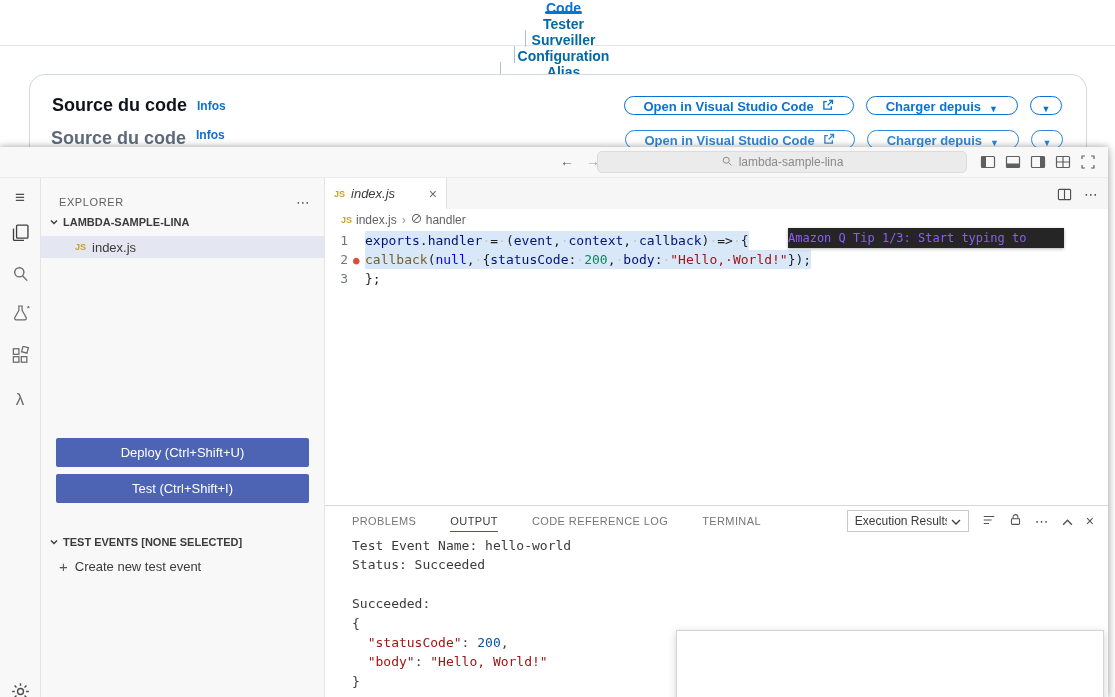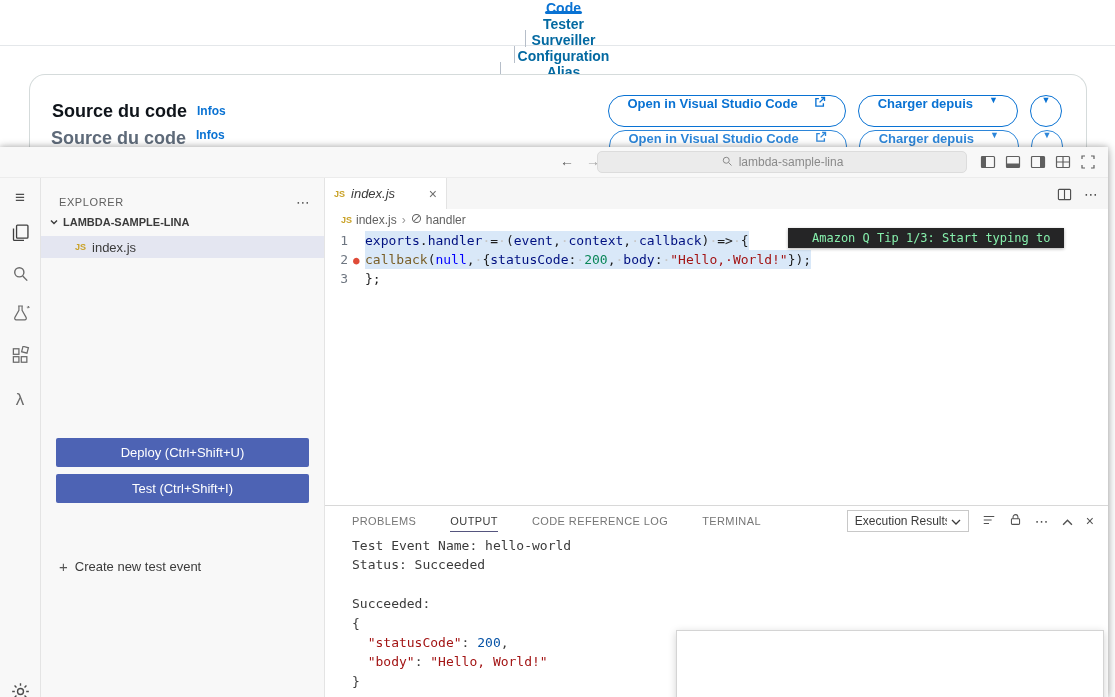--- a/index.html
+++ b/index.html
@@ -12,21 +12,21 @@
   .aws-tab { position:relative; height:100%; display:flex; align-items:center; padding:0 18px; font-size:14px; font-weight:700; color:#0369a1; cursor:pointer; }
   .aws-tab + .aws-tab::before { content:""; position:absolute; left:0; top:14px; height:17px; width:1px; background:#b6bec9; }
   .aws-tab.active { color:#0972d3; }
   .aws-tab.active::after { content:""; position:absolute; left:17px; right:17px; bottom:2px; height:3px; background:#0972d3; border-radius:2px; }
 
   .aws-card { position:absolute; left:29px; right:28px; top:74px; height:96px; background:#fff; border:1px solid #d5dbdb; border-bottom:none; border-radius:16px 16px 0 0; }
   .card-head { display:flex; align-items:center; padding:20px 24px 0 22px; }
   .card-title { font-size:18px; font-weight:700; color:#0f141a; }
   .info-link { margin-left:10px; font-size:12px; font-weight:700; color:#0972d3; cursor:pointer; }
   .head-actions { margin-left:auto; display:flex; align-items:center; gap:12px; }
-  .aws-btn { height:32px; display:inline-flex; align-items:flex-start; justify-content:center; gap:16px; padding:0 19px; border:1px solid #0972d3; border-radius:20px; background:#fff; color:#0972d3; font-weight:700; font-size:13px; cursor:pointer; white-space:nowrap; }
+  .aws-btn { height:19px; display:inline-flex; align-items:flex-end; justify-content:center; gap:8px; padding:0 19px; border:1px solid #0972d3; border-radius:20px; background:#fff; color:#0972d3; font-weight:700; font-size:13px; cursor:pointer; white-space:nowrap; }
   .aws-btn .caret { font-size:9px; line-height:1; }
   .aws-btn-round { width:32px; padding:0; }
 
   .aws-dup { position:absolute; left:29px; right:28px; top:128px; display:flex; align-items:flex-start; padding:0 24px 0 22px; z-index:1; }
   .aws-dup .card-title { color:#5f6b7a; }
   .aws-dup .head-actions { opacity:.85; margin-top:2px; }
 
   
   .editor { position:absolute; left:0; top:147px; width:1108px; height:550px; background:#fff; z-index:5; overflow:hidden;
             box-shadow:0 2px 10px rgba(0,0,0,.32), 0 -1px 5px rgba(0,0,0,.14); font-size:13px; color:#3b3b3b; }
@@ -70,21 +70,21 @@
   .code-area { position:absolute; top:53px; left:0; right:0; bottom:192px; background:#fff; font-family:"DejaVu Sans Mono","Liberation Mono",monospace; font-size:13px; overflow:hidden; }
   .code-row { display:flex; height:19px; line-height:19px; white-space:pre; }
   .ln { width:23px; text-align:right; color:#6e7681; flex:none; }
   .lc { margin-left:17px; white-space:pre; }
   .code-row.sel .lc { background:#d9e8f8; }
   .t-var{color:#001080}.t-fn{color:#795E26}.t-kw{color:#0000ff}.t-num{color:#098658}
   .t-str{color:#a31515}.t-pun{color:#1e1e1e}.t-ws{color:#c6c6c6}
   .t-bp{display:inline-block;width:12px;margin-left:-12px;color:#df4b38;font-size:11px;text-align:left;}
   .t-plain{color:#3b3b3b}.t-okey{color:#a31515}.t-onum{color:#0451a5}.t-ostr{color:#a31515}
 
-  .q-tooltip { position:absolute; left:463px; top:50px; width:276px; height:20px; background:#252526; color:#86efac; font-family:"DejaVu Sans Mono","Liberation Mono",monospace; font-size:12px; line-height:20px; padding:0 24px; white-space:nowrap; overflow:hidden; z-index:3; box-shadow:0 1px 3px rgba(0,0,0,.3); }
+  .q-tooltip { position:absolute; left:463px; top:50px; width:276px; height:20px; background:#252526; color:#8b5cf6; font-family:"DejaVu Sans Mono","Liberation Mono",monospace; font-size:12px; line-height:20px; padding:0 0; white-space:nowrap; overflow:hidden; z-index:3; box-shadow:0 1px 3px rgba(0,0,0,.3); }
 
   .panel { position:absolute; left:0; right:0; bottom:0; height:192px; background:#fff; border-top:1px solid #d8d8d8; }
   .panel-tabs { position:absolute; top:0; left:27px; display:flex; gap:34px; height:30px; align-items:stretch; font-size:11px; letter-spacing:.4px; color:#767676; }
   .panel-tab { position:relative; display:flex; align-items:center; cursor:pointer; }
   .panel-tab.active { color:#3b3b3b; }
   .panel-tab.active::after { content:""; position:absolute; left:0; right:0; bottom:4px; height:1px; background:#55557e; }
   .panel-right { position:absolute; right:14px; top:4px; display:flex; align-items:center; gap:13px; color:#525252; }
   .exec-select { width:122px; height:22px; border:1px solid #c8c8c8; background:#fff; display:flex; align-items:center; padding:0 7px; font-size:12px; color:#3b3b3b; gap:4px; cursor:pointer; }
   .exec-select .lbl { flex:1; white-space:nowrap; overflow:hidden; }
   .panel-right .glyph { font-size:14px; cursor:pointer; }
@@ -254,20 +254,28 @@
 
       <div class="file-row" style="top:58px;">
         <span class="js-badge">JS</span>
         <span>index.js</span>
       </div>
 
 
       <button class="side-btn" style="top:260px;">Deploy (Ctrl+Shift+U)</button>
       <button class="side-btn" style="top:296px;">Test (Ctrl+Shift+I)</button>
 
+      <div class="tree-head" style="top:358px;">
+        <span class="chev">
+            <svg width="10" height="10" viewBox="0 0 10 10" fill="none" stroke="currentColor" stroke-width="1.4">
+              <path d="M2 3.5l3 3 3-3"></path>
+            </svg>
+          </span>
+        <span>TEST EVENTS [NONE SELECTED]</span>
+      </div>
 
       <div class="create-row" style="top:380px;">
         <span class="plus">+</span>
         <span>Create new test event</span>
       </div>
     </div>
 
     <div class="main">
 
       <div class="tabbar">

